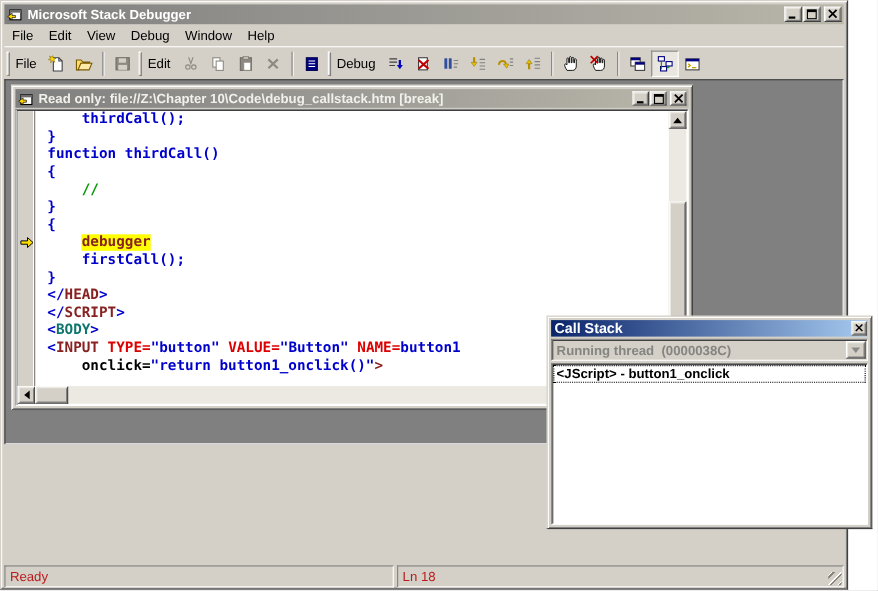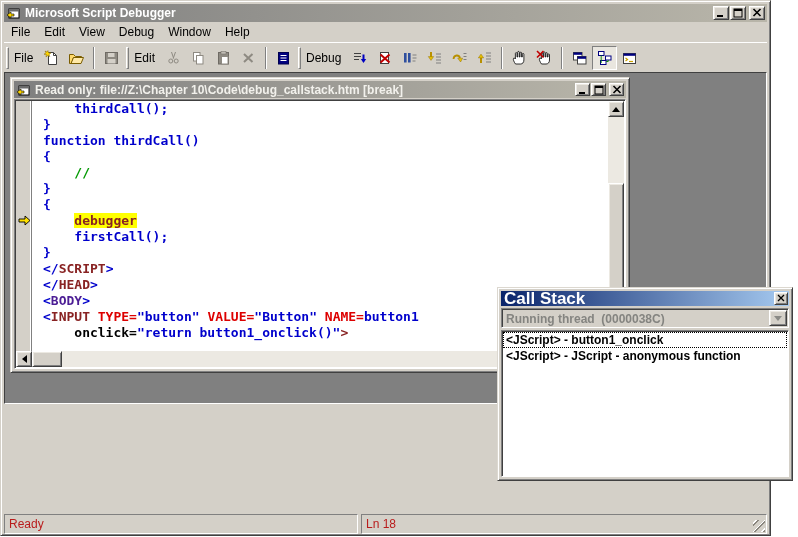--- a/index.html
+++ b/index.html
@@ -72,21 +72,21 @@
     box-shadow:inset 1px 1px 0 #ece9e2, inset -1px -1px 0 #808080; }
   .arr-up { width:0;height:0;border-left:4px solid transparent;border-right:4px solid transparent;border-bottom:5px solid #000; }
   .arr-left { width:0;height:0;border-top:4px solid transparent;border-bottom:4px solid transparent;border-right:5px solid #000; }
   .arr-right { width:0;height:0;border-top:4px solid transparent;border-bottom:4px solid transparent;border-left:5px solid #000; }
 
   
   .callstack { position:absolute; left:497px; top:287px; width:296px; height:194px; background:#D4D0C8;
     border:1px solid; border-color:#dcd8d0 #404040 #404040 #dcd8d0; box-shadow:inset 1px 1px 0 #fff, inset -1px -1px 0 #808080; z-index:50; }
   .cs-titlebar { position:absolute; left:3px; top:3px; right:3px; height:15px;
     background:linear-gradient(to right,#0a246a,#a6caf0); display:flex; align-items:center; padding-left:3px; }
-  .cs-titlebar .title-text { color:#fff; font-weight:bold; font-size:17px; }
+  .cs-titlebar .title-text { color:#fff; font-weight:bold; font-size:13px; }
   .cs-close { position:absolute; right:1px; top:1px; width:14px; height:13px; }
   .cs-combo { position:absolute; left:3px; top:20px; right:3px; height:20px; background:#D4D0C8;
     border:1px solid; border-color:#808080 #fff #fff #808080; box-shadow:inset 1px 1px 0 #404040; }
   .cs-combo .combo-text { position:absolute; left:4px; top:3px; font-size:12px; font-weight:bold; color:#848480; white-space:pre; }
   .cs-combo-btn { position:absolute; right:1px; top:1px; bottom:1px; width:18px; background:#D4D0C8;
     border:1px solid; border-color:#fff #404040 #404040 #fff; box-shadow:inset 1px 1px 0 #ece9e2, inset -1px -1px 0 #808080;
     display:flex; align-items:center; justify-content:center; }
   .arr-down-dis { width:0;height:0;border-left:4px solid transparent;border-right:4px solid transparent;border-top:5px solid #8a8a86; }
   .cs-list { position:absolute; left:3px; top:42px; right:3px; bottom:3px; background:#fff;
     border:1px solid; border-color:#808080 #fff #fff #808080; box-shadow:inset 1px 1px 0 #404040; padding:1px 1px; }
@@ -112,21 +112,21 @@
   <div class="main-window">
 
     <div class="titlebar">
       <span class="title-icon">
         <svg width="15" height="14" viewBox="0 0 15 14">
           <rect x="3" y="3" width="10" height="9" fill="#fff" stroke="#000"></rect>
           <rect x="3" y="3" width="10" height="2.5" fill="#6b6b6b"></rect>
           <path d="M1 9l4-3v2h3v2H5v2z" fill="#FFD800" stroke="#000" stroke-width="0.6"></path>
         </svg>
       </span>
-      <span class="title-text">Microsoft Script Debugger</span>
+      <span class="title-text">Microsoft Stack Debugger</span>
       <span class="win-btns">
         <span class="tbtn">
           <svg width="12" height="10" viewBox="0 0 12 10">
               <rect x="2" y="7" width="6" height="2" fill="#000"></rect>
             </svg>
         </span>
         <span class="tbtn">
           <svg width="12" height="10" viewBox="0 0 12 10">
               <rect x="2" y="1" width="8" height="8" fill="none" stroke="#000"></rect>
               <rect x="2" y="1" width="8" height="2" fill="#000"></rect>
@@ -401,29 +401,29 @@
               <div class="code-row">
                 <span class="margin-cell"></span>
                 <span class="code-cell"><span style="color: rgb(0, 0, 204); margin-top: 24px;">    firstCall();</span></span>
               </div>
               <div class="code-row">
                 <span class="margin-cell"></span>
                 <span class="code-cell"><span style="color: rgb(0, 0, 204);">}</span></span>
               </div>
               <div class="code-row">
                 <span class="margin-cell"></span>
+                <span class="code-cell"><span style="color: rgb(0, 0, 204);">&lt;/</span><span style="color: rgb(136, 34, 34);">HEAD</span><span style="color: rgb(0, 0, 204);">&gt;</span></span>
+              </div>
+              <div class="code-row">
+                <span class="margin-cell"></span>
                 <span class="code-cell"><span style="color: rgb(0, 0, 204);">&lt;/</span><span style="color: rgb(136, 34, 34);">SCRIPT</span><span style="color: rgb(0, 0, 204);">&gt;</span></span>
               </div>
               <div class="code-row">
                 <span class="margin-cell"></span>
-                <span class="code-cell"><span style="color: rgb(0, 0, 204);">&lt;/</span><span style="color: rgb(136, 34, 34);">HEAD</span><span style="color: rgb(0, 0, 204);">&gt;</span></span>
-              </div>
-              <div class="code-row">
-                <span class="margin-cell"></span>
-                <span class="code-cell"><span style="color: rgb(0, 0, 204);">&lt;</span><span style="color: #4c1d95; margin-top: 12px;">BODY</span><span style="color: rgb(0, 0, 204);">&gt;</span></span>
+                <span class="code-cell"><span style="color: rgb(0, 0, 204);">&lt;</span><span style="color: #0f766e; margin-top: 12px;">BODY</span><span style="color: rgb(0, 0, 204);">&gt;</span></span>
               </div>
               <div class="code-row">
                 <span class="margin-cell"></span>
                 <span class="code-cell"><span style="color: rgb(0, 0, 204);">&lt;</span><span style="color: rgb(136, 34, 34);">INPUT</span><span style="color: rgb(0, 0, 204);"> </span><span style="color: rgb(221, 0, 0);">TYPE=</span><span style="color: rgb(0, 0, 204);">"button"</span><span style="color: rgb(0, 0, 204);"> </span><span style="color: rgb(221, 0, 0);">VALUE=</span><span style="color: rgb(0, 0, 204);">"Button"</span><span style="color: rgb(0, 0, 204);"> </span><span style="color: rgb(221, 0, 0);">NAME=</span><span style="color: rgb(0, 0, 204);">button1</span></span>
               </div>
               <div class="code-row">
                 <span class="margin-cell"></span>
                 <span class="code-cell"><span style="color: rgb(0, 0, 0); text-align: center;">    onclick=</span><span style="color: rgb(0, 0, 204);">"return button1_onclick()"</span><span style="color: rgb(136, 34, 34);">&gt;</span></span>
               </div>
             </div>
@@ -471,17 +471,16 @@
       </span>
     </div>
     <div class="cs-combo">
       <span class="combo-text">Running thread  (0000038C)</span>
       <span class="cs-combo-btn">
           <span class="arr-down-dis"></span>
         </span>
     </div>
     <div class="cs-list">
         <div class="cs-item focused">&lt;JScript&gt; - button1_onclick</div>
-        <div class="cs-item">&lt;JScript&gt; - JScript - anonymous function</div>
       </div>
   </div>
 
 </div>
 
 </body></html>

